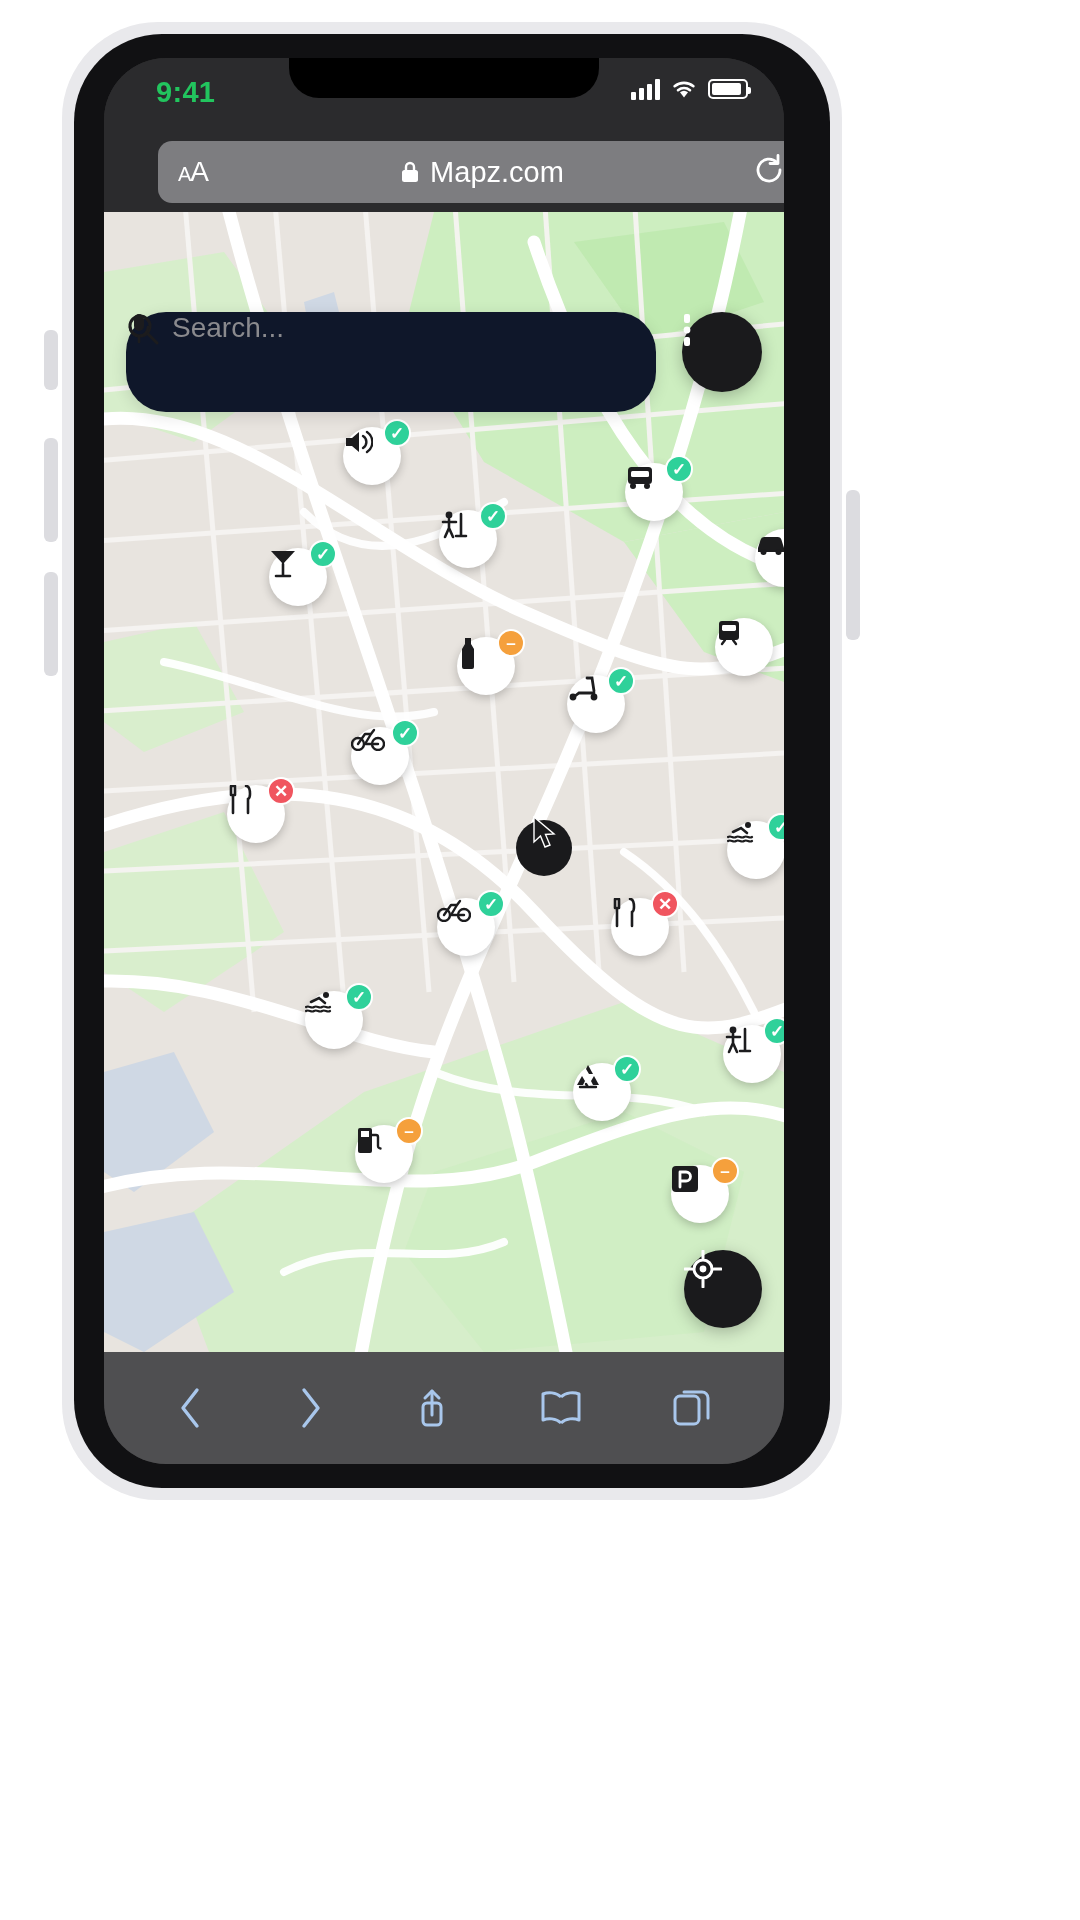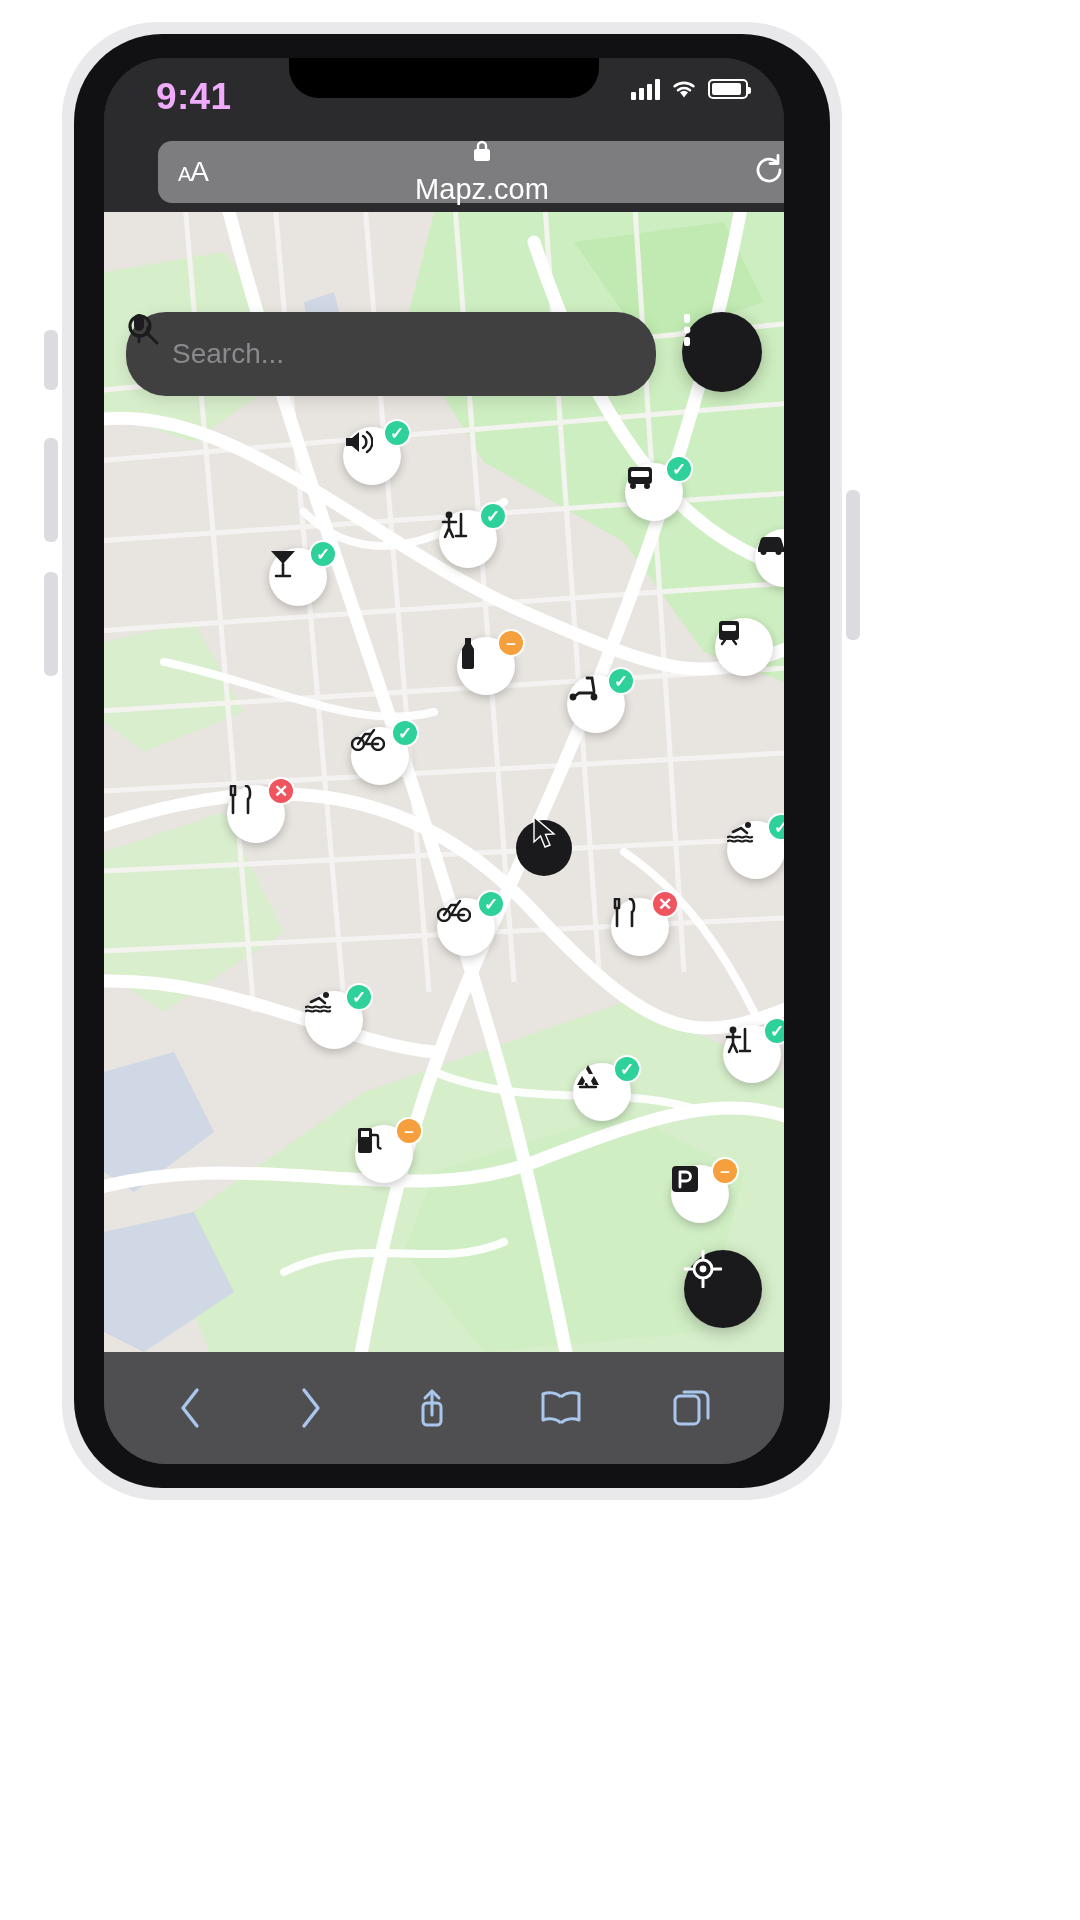--- a/index.html
+++ b/index.html
@@ -40,21 +40,21 @@
   .btn-voldn  { left: 44px; top: 572px;  width: 14px; height: 104px; }
   .btn-power  { left: 846px; top: 490px; width: 14px; height: 150px; }
 
   
   .statusbar {
     position: absolute; left: 0; top: 0; width: 680px; height: 74px;
     background: #2b2b2d; z-index: 40;
   }
   .status-time {
     position: absolute; left: 52px; top: 18px;
-    color: #f0abfc; font-size: 37px; font-weight: 600;
+    color: #22c55e; font-size: 29px; font-weight: 600;
     letter-spacing: .3px;
   }
   .notch {
     position: absolute; left: 50%; top: -14px; transform: translateX(-50%);
     width: 310px; height: 54px; background: #000;
     border-radius: 0 0 30px 30px; z-index: 45;
   }
   .status-right {
     position: absolute; right: 36px; top: 20px;
     display: flex; align-items: center; gap: 10px; z-index: 46;
@@ -84,38 +84,38 @@
   }
   .urlbar {
     width: 648px; height: 62px; background: #7d7d80; border-radius: 14px;
     display: flex; align-items: center; padding: 0 20px; position: relative;
   }
   .aa-ic { color: #fff; font-weight: 500; letter-spacing: -1px; }
   .aa-ic .sm { font-size: 20px; }
   .aa-ic .lg { font-size: 28px; }
   .url-center {
     position: absolute; left: 0; right: 0; display: flex; align-items: center;
-    justify-content: center; gap: 10px; pointer-events: none; flex-direction: column;
+    justify-content: center; gap: 10px; pointer-events: none;
   }
   .lock-ic svg { display: block; }
   .url-text { color: #fff; font-size: 29px; }
   .reload-ic { margin-left: auto; }
 
   
   .map {
     position: absolute; left: 0; top: 154px; width: 680px; height: 1180px;
     overflow: hidden; background: #e6e2dd;
   }
   .map svg { position: absolute; left: 0; top: 0; }
 
   
   .searchbar {
-    position: absolute; left: 22px; top: 100px; width: 530px; height: 84px;
-    background: #404040; border-radius: 40px; z-index: 20;
-    display: flex; align-items: center; padding: 0 26px;
+    position: absolute; left: 22px; top: 100px; width: 530px; height: 100px;
+    background: #0f172a; border-radius: 40px; z-index: 20;
+    display: flex; align-items: flex-start; padding: 0 26px;
     box-shadow: 0 4px 16px rgba(0,0,0,.12);
   }
   .search-ph { color: #8a8a8e; font-size: 28px; margin-left: 20px; }
   .mic-ic { margin-left: auto; }
   .menu-fab {
     position: absolute; right: 22px; top: 100px; width: 80px; height: 80px;
     background: #1a1a1c; border-radius: 50%; z-index: 20;
     display: flex; align-items: center; justify-content: center;
     box-shadow: 0 4px 16px rgba(0,0,0,.25);
   }

